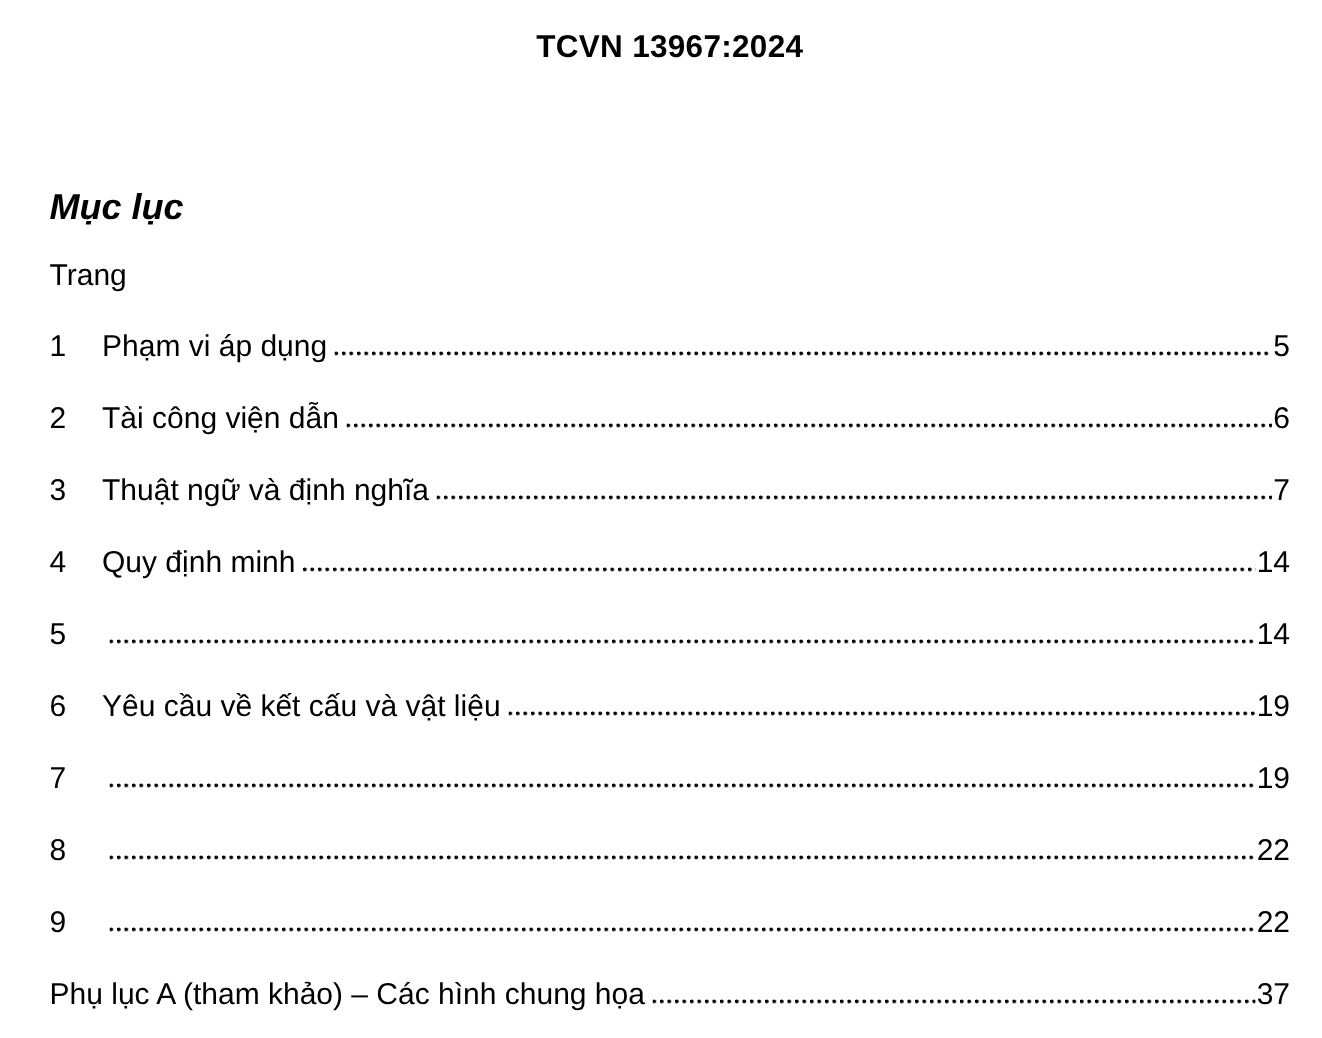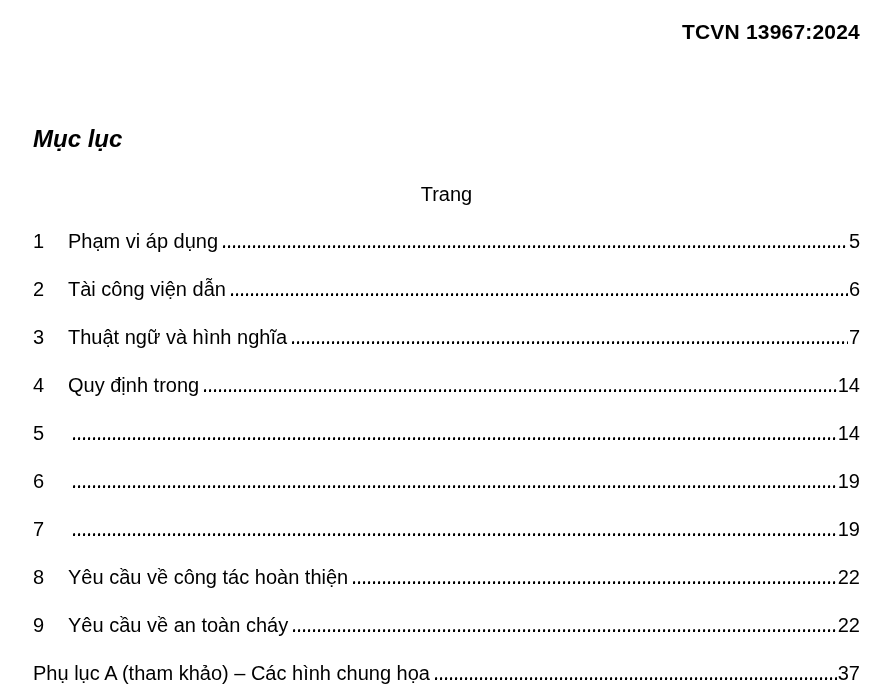--- a/index.html
+++ b/index.html
@@ -19,35 +19,35 @@
     width: 881px;
     height: 692px;
     padding: 0 21px 0 33px;
     background: #ffffff;
   }
   .doc-code {
     margin-top: 20px;
     font-size: 21px;
     font-weight: bold;
     line-height: 24px;
-    text-align: right;
+    text-align: center;
     letter-spacing: 0.2px;
   }
   .title {
     margin: 80px 0 0 0;
     font-size: 24px;
     font-weight: bold;
     line-height: 30px;
     font-style: italic;
   }
   .trang {
-    margin-top: 28px;
+    margin-top: 18px;
     font-size: 20px;
     line-height: 24px;
-    text-align: center;
+    text-align: left;
   }
   .toc {
     margin-top: 0;
   }
   .toc-row {
     display: flex;
     align-items: baseline;
     font-size: 20px;
     line-height: 26px;
     margin-top: 22px;
@@ -93,60 +93,59 @@
 
   <div class="toc-row">
     <span class="toc-num">2</span>
     <span class="toc-title">Tài công viện dẫn</span>
     <span class="toc-leader"></span>
     <span class="toc-page">6</span>
   </div>
 
   <div class="toc-row">
     <span class="toc-num">3</span>
-    <span class="toc-title">Thuật ngữ và hình nghĩa</span>
+    <span class="toc-title">Thuật ngữ và định nghĩa</span>
     <span class="toc-leader"></span>
     <span class="toc-page">7</span>
   </div>
 
   <div class="toc-row">
     <span class="toc-num">4</span>
-    <span class="toc-title">Quy định trong</span>
+    <span class="toc-title">Quy định minh</span>
     <span class="toc-leader"></span>
     <span class="toc-page">14</span>
   </div>
 
   <div class="toc-row">
     <span class="toc-num">5</span>
     <span class="toc-leader"></span>
     <span class="toc-page">14</span>
   </div>
 
   <div class="toc-row">
     <span class="toc-num">6</span>
+    <span class="toc-title">Yêu cầu về kết cấu và vật liệu</span>
     <span class="toc-leader"></span>
     <span class="toc-page">19</span>
   </div>
 
   <div class="toc-row">
     <span class="toc-num">7</span>
     <span class="toc-leader"></span>
     <span class="toc-page">19</span>
   </div>
 
   <div class="toc-row">
     <span class="toc-num">8</span>
-    <span class="toc-title">Yêu cầu về công tác hoàn thiện</span>
     <span class="toc-leader"></span>
     <span class="toc-page">22</span>
   </div>
 
   <div class="toc-row">
     <span class="toc-num">9</span>
-    <span class="toc-title">Yêu cầu về an toàn cháy</span>
     <span class="toc-leader"></span>
     <span class="toc-page">22</span>
   </div>
 
   <div class="toc-row no-num">
 
     <span class="toc-title">Phụ lục A (tham khảo) – Các hình chung họa</span>
     <span class="toc-leader"></span>
     <span class="toc-page">37</span>
   </div>

